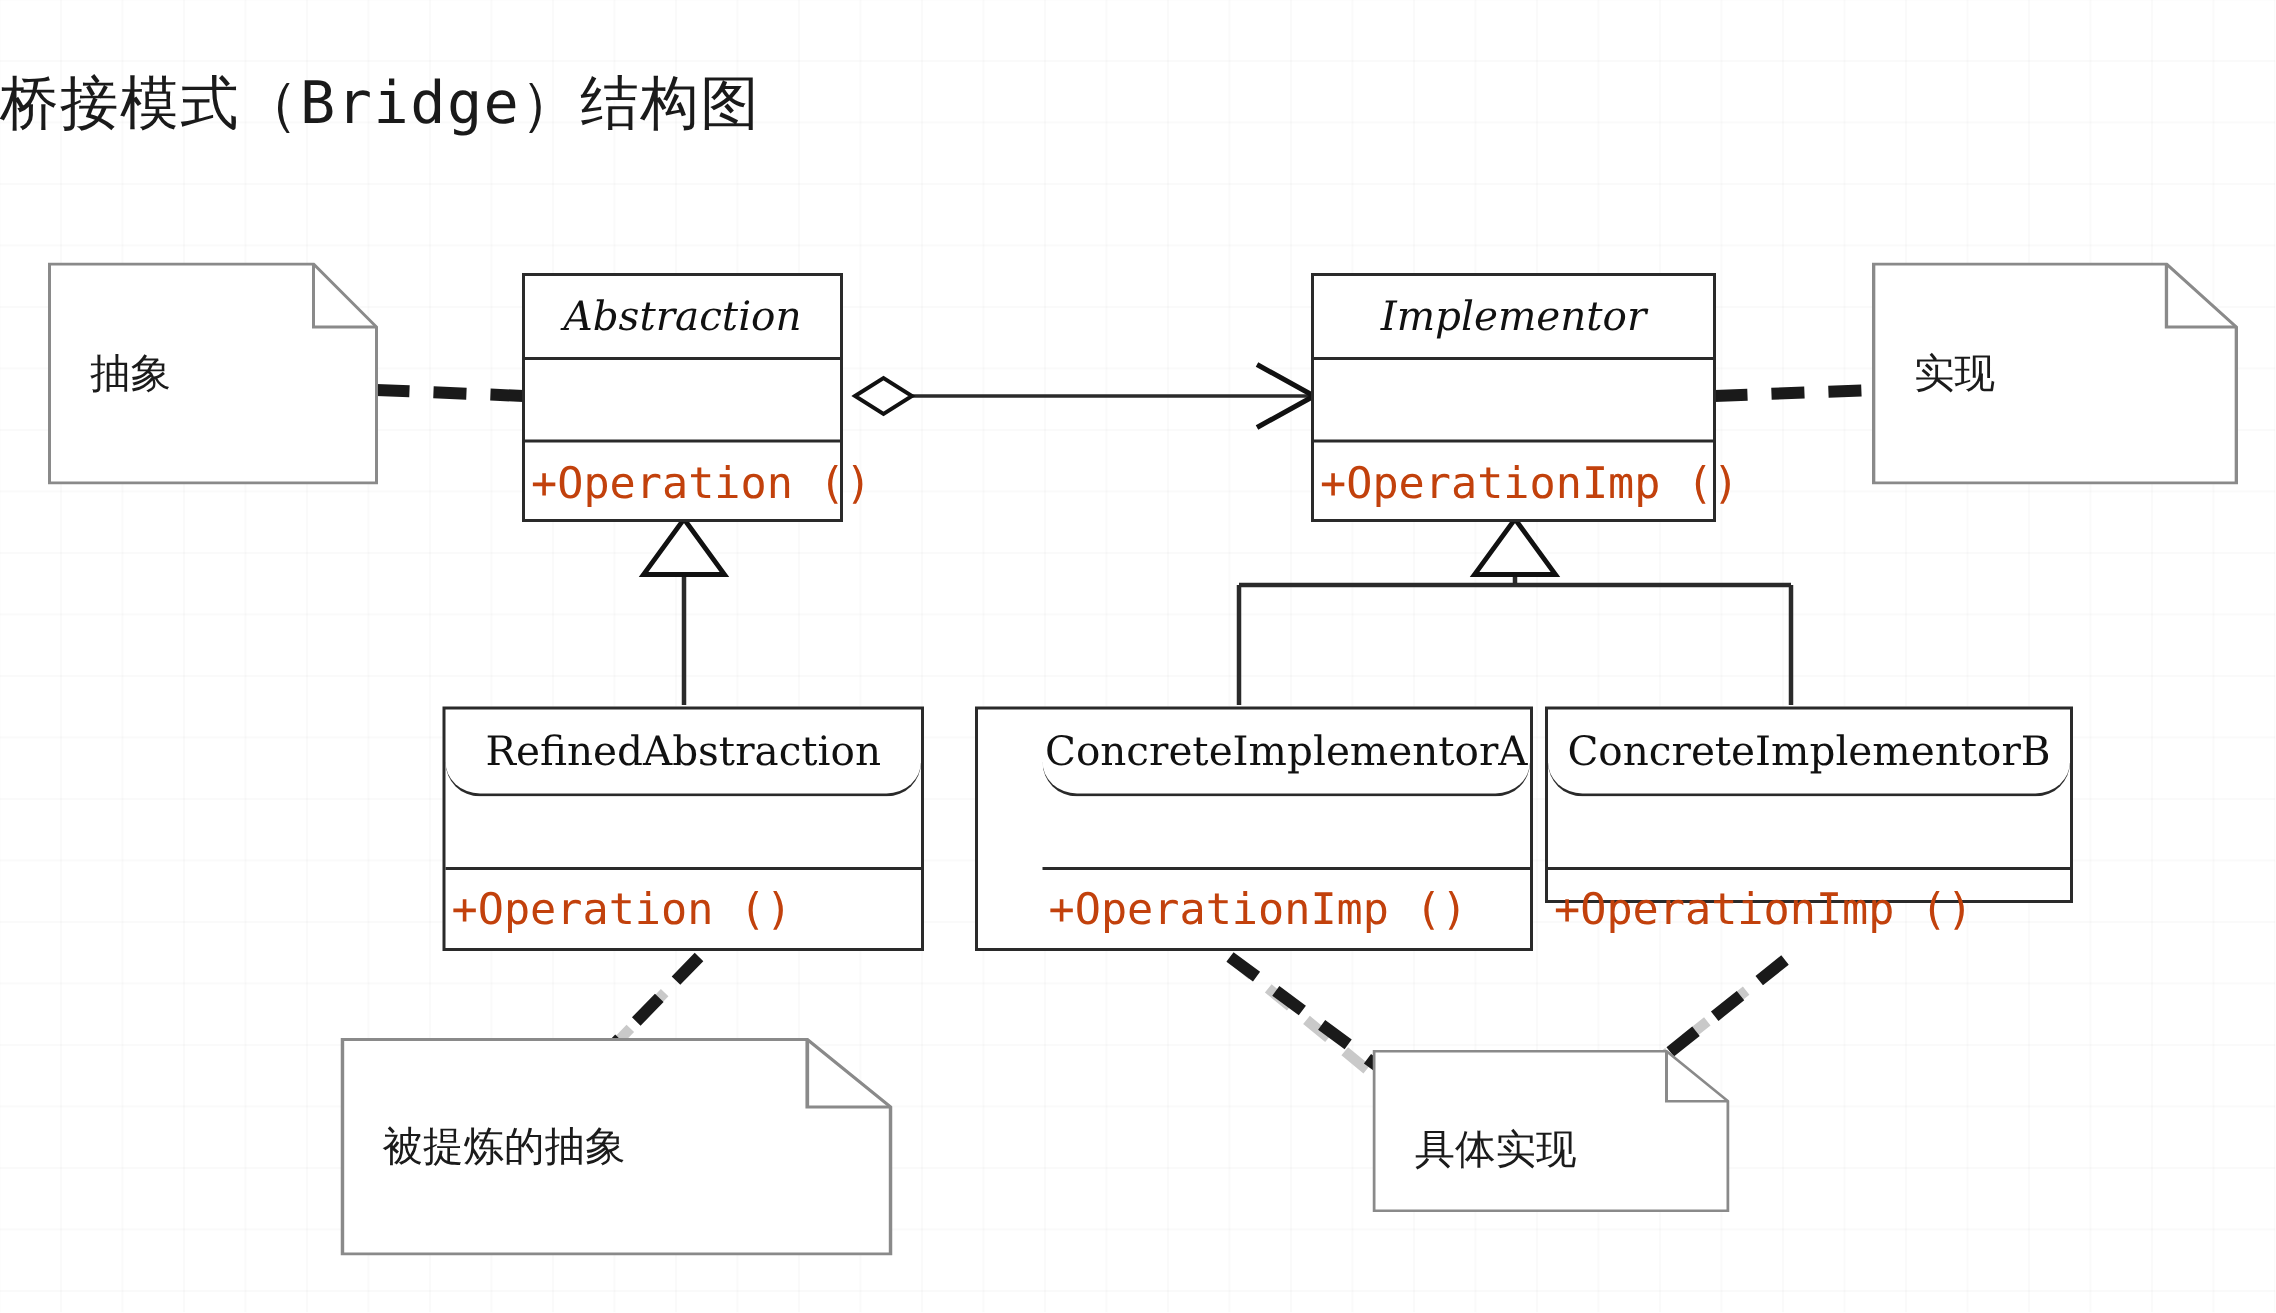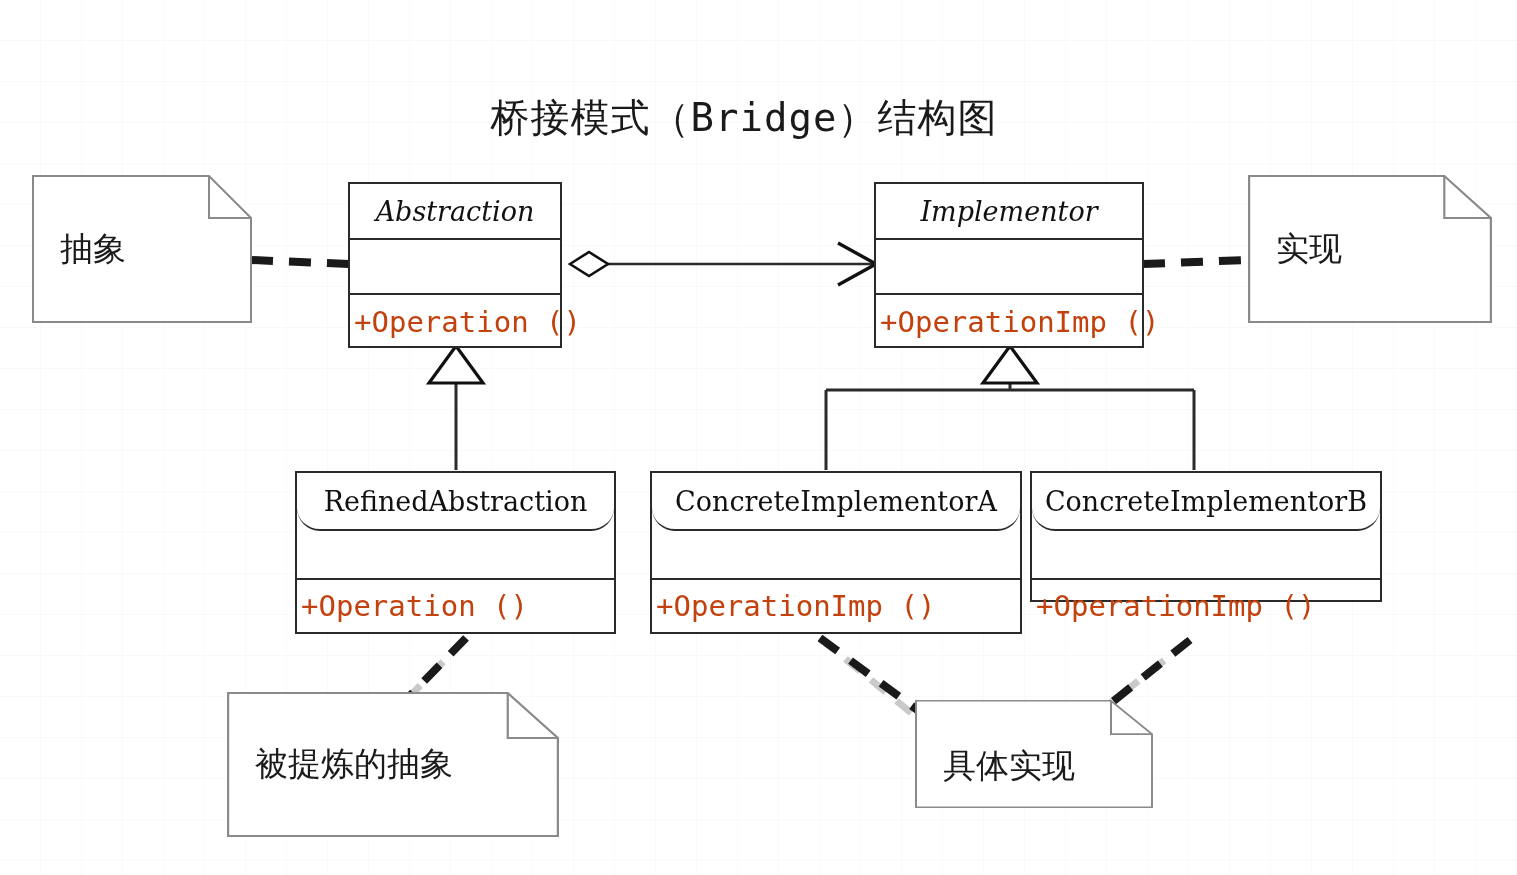--- a/index.html
+++ b/index.html
@@ -20,28 +20,27 @@
     overflow: hidden;
     font-family: "DejaVu Sans", sans-serif;
   }
 
   
   #diagram-title {
     position: absolute;
     left: 0;
     top: 46px;
     width: 1488px;
-    text-align: center;
+    text-align: left;
     font-family: "DejaVu Sans Mono", "Liberation Mono", monospace;
     font-size: 39px;
     line-height: 48px;
     color: #1a1a1a;
     letter-spacing: 1px;
     white-space: nowrap;
-    margin-top: 48px;
   }
 
   
   #wires {
     position: absolute;
     left: 0; top: 0;
     width: 1517px;
     height: 875px;
     pointer-events: none;
   }
@@ -107,21 +106,21 @@
     position: absolute;
     inset: 0;
     width: 100%;
     height: 100%;
     display: block;
   }
   .uml-note .note-text {
     position: absolute;
     left: 28px;
     font-family: Liberation Mono, monospace;
-    font-size: 33px;
+    font-size: 27px;
     color: #1b1b1b;
     white-space: nowrap;
     z-index: 2;
   }
 </style>
 </head>
 <body>
 
 <div id="canvas">
 
@@ -179,21 +178,21 @@
     <div class="uml-attrs"></div>
     <div class="uml-ops">+OperationImp ()</div>
   </div>
 
   <div class="uml-class row-bottom" style="left:295px; top:471px; width:321px; height:163px;">
     <div class="uml-name">RefinedAbstraction</div>
     <div class="uml-attrs"></div>
     <div class="uml-ops">+Operation ()</div>
   </div>
 
-  <div class="uml-class row-bottom" style="left:650px; top:471px; width:372px; height:163px;">
+  <div class="uml-class row-bottom" style="left:650px; top:471px; width:372px; height:163px;padding-left:43px;">
     <div class="uml-name">ConcreteImplementorA</div>
     <div class="uml-attrs"></div>
     <div class="uml-ops">+OperationImp ()</div>
   </div>
 
   <div class="uml-class row-bottom" style="left:1030px; top:471px; width:352px; height:131px;">
     <div class="uml-name">ConcreteImplementorB</div>
     <div class="uml-attrs"></div>
     <div class="uml-ops">+OperationImp ()</div>
   </div>
@@ -207,21 +206,21 @@
   </div>
 
   <div class="uml-note" style="left:1248px; top:175px; width:220px; height:148px;padding-left:24px;">
     <svg class="note-shape" viewBox="0 0 220 148" preserveAspectRatio="none">
       <path d="M1,1 L177,1 L219,43 L219,147 L1,147 Z" fill="#ffffff" stroke="#8a8a8a" stroke-width="2"></path>
       <path d="M177,1 L177,43 L219,43" fill="none" stroke="#8a8a8a" stroke-width="2"></path>
     </svg>
     <span class="note-text" style="top:74px; transform:translateY(-50%);">实现</span>
   </div>
 
-  <div class="uml-note" style="left:227px; top:692px; width:332px; height:145px;">
+  <div class="uml-note" style="left:227px; top:692px; width:332px; height:145px;padding-left:36px;">
     <svg class="note-shape" viewBox="0 0 298 145" preserveAspectRatio="none">
       <path d="M1,1 L252,1 L297,46 L297,144 L1,144 Z" fill="#ffffff" stroke="#8a8a8a" stroke-width="2"></path>
       <path d="M252,1 L252,46 L297,46" fill="none" stroke="#8a8a8a" stroke-width="2"></path>
     </svg>
     <span class="note-text" style="top:72px; transform:translateY(-50%);">被提炼的抽象</span>
   </div>
 
   <div class="uml-note" style="left:915px; top:700px; width:238px; height:108px;">
     <svg class="note-shape" viewBox="0 0 238 133" preserveAspectRatio="none">
       <path d="M1,1 L196,1 L237,42 L237,132 L1,132 Z" fill="#ffffff" stroke="#8a8a8a" stroke-width="2"></path>

